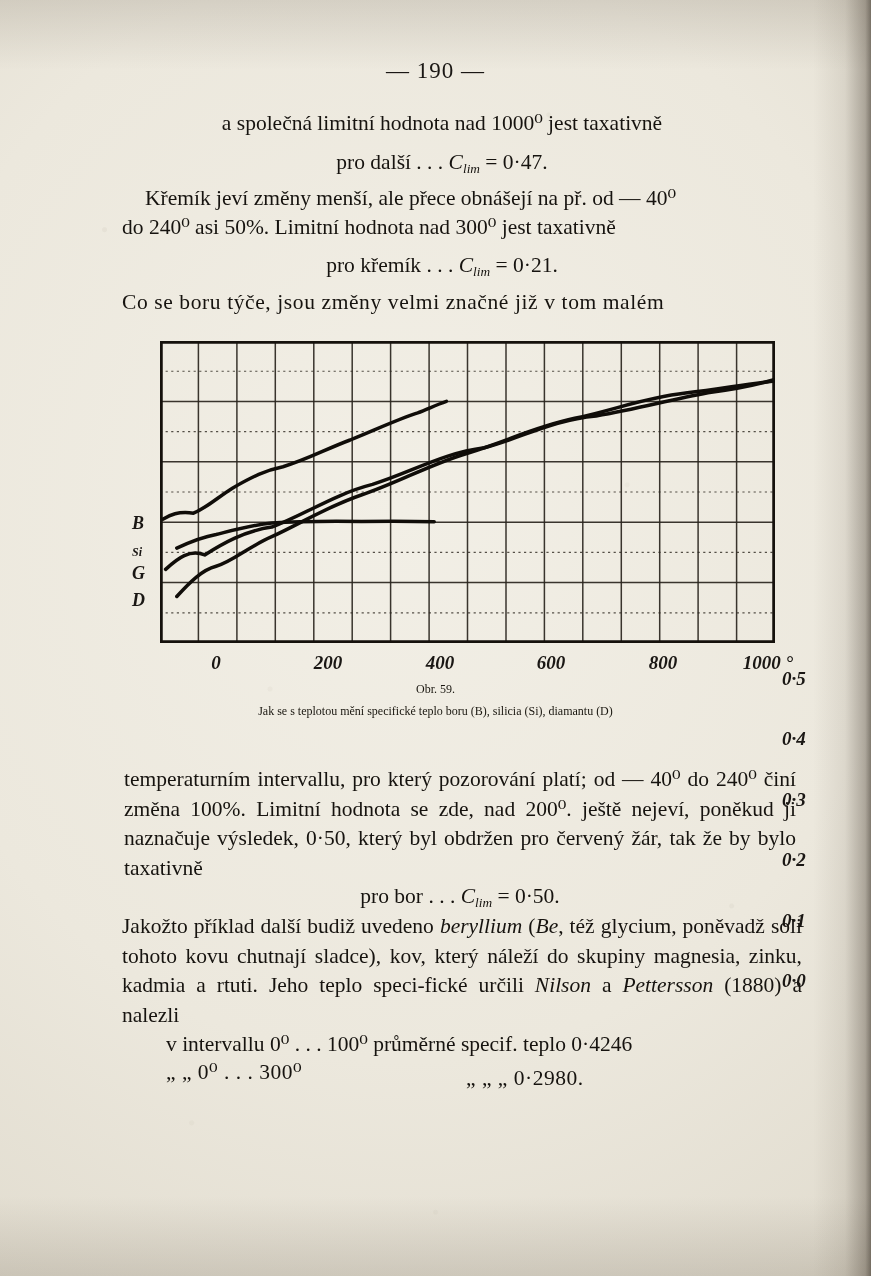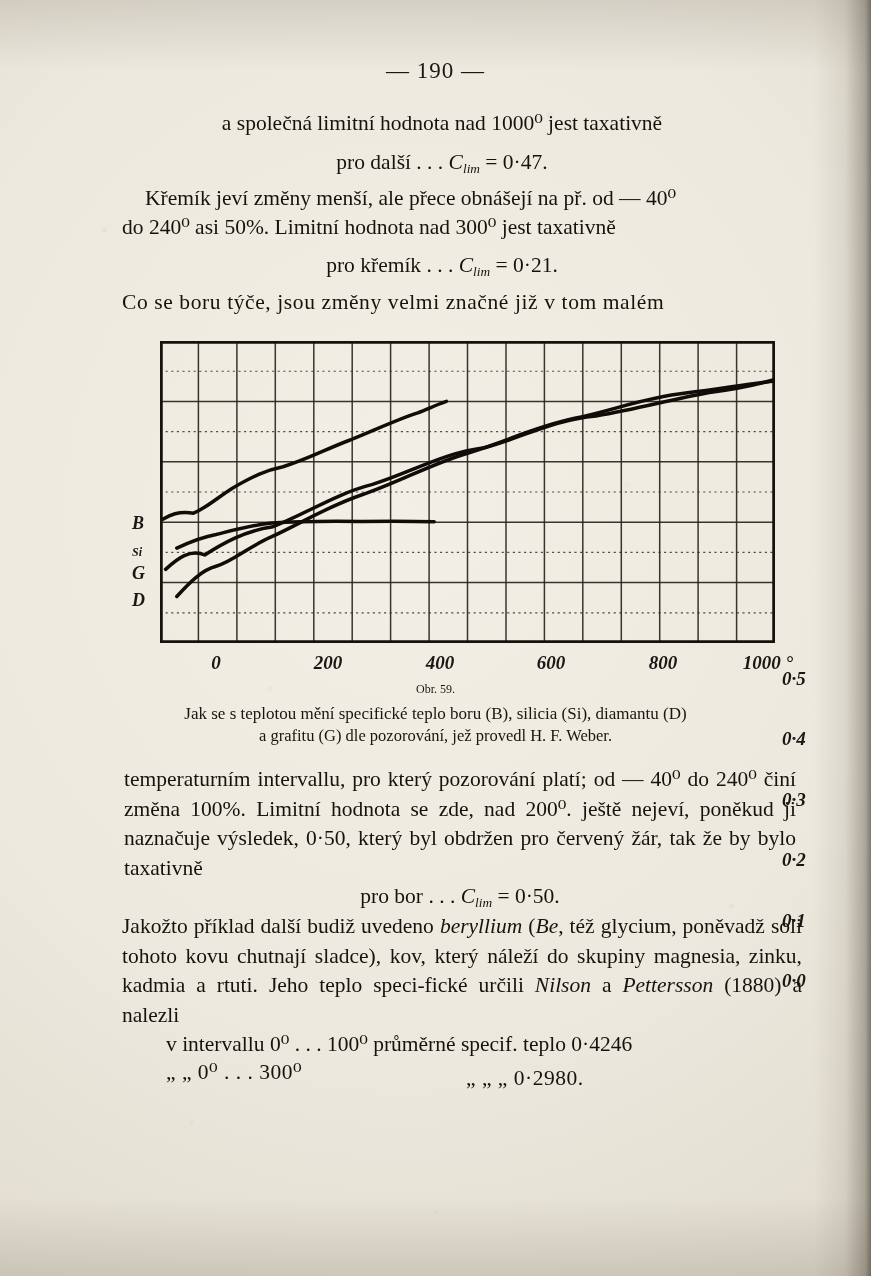--- a/index.html
+++ b/index.html
@@ -110,21 +110,21 @@
     font-size: 18px;
     transform: translateY(-50%);
   }
   .cap {
     position: absolute;
     left: 0; width: 871px;
     text-align: center;
     color: #19160f;
   }
   #capnum { top: 352px; font-size: 12px; }
-  #capline1 { top: 374px; font-size: 17px; }
+  #capline1 { top: 374px; font-size: 12px; }
   #capline2 { top: 396px; font-size: 16.5px; }
 </style>
 </head>
 <body>
 
 <div id="page">
 
   <div class="pageno">— 190 —</div>
 
   <div class="txt block ctr" style="top:108px;">a společná limitní hodnota nad 1000⁰ jest taxativně</div>
@@ -236,21 +236,20 @@
     <div class="xlab" style="left:663px;">800</div>
     <div class="xlab" style="left:768px;">1000 °</div>
 
     <div class="clab" style="top:193px;">B</div>
     <div class="clab" style="top:222px; font-size:12px;">Si</div>
     <div class="clab" style="top:243px;">G</div>
     <div class="clab" style="top:270px;">D</div>
 
     <div class="cap" id="capnum">Obr. 59.</div>
     <div class="cap" id="capline1">Jak se s teplotou mění specifické teplo boru (B), silicia (Si), diamantu (D)</div>
-    <div class="cap" id="capline2">a grafitu (G) dle pozorování, jež provedl H. F. Weber.</div>
   </div>
 
   <div class="txt just" style="top:765px; left:124px; width:672px; line-height:29.5px;">temperaturním intervallu, pro který pozorování platí; od — 40⁰ do 240⁰ činí změna 100%. Limitní hodnota se zde, nad 200⁰. ještě nejeví, poněkud ji naznačuje výsledek, 0·50, který byl obdržen pro červený žár, tak že by bylo taxativně</div>
 
   <div class="txt ctr" style="top:881px; left:124px; width:672px;">
     <span>pro bor . . . </span><span class="ital">C</span><span class="sub">lim</span><span> = 0·50.</span>
   </div>
 
   <div class="txt just" style="top:912px; left:122px; width:680px; line-height:29.5px;">
     <span>Jakožto příklad další budiž uvedeno </span><span class="ital">beryllium</span><span> (</span><span class="ital">Be</span><span>, též glycium, poněvadž soli tohoto kovu chutnají sladce), kov, který náleží do skupiny magnesia, zinku, kadmia a rtuti. Jeho teplo speci-fické určili </span><span class="ital">Nilson</span><span> a </span><span class="ital">Pettersson</span><span> (1880) a nalezli</span>

